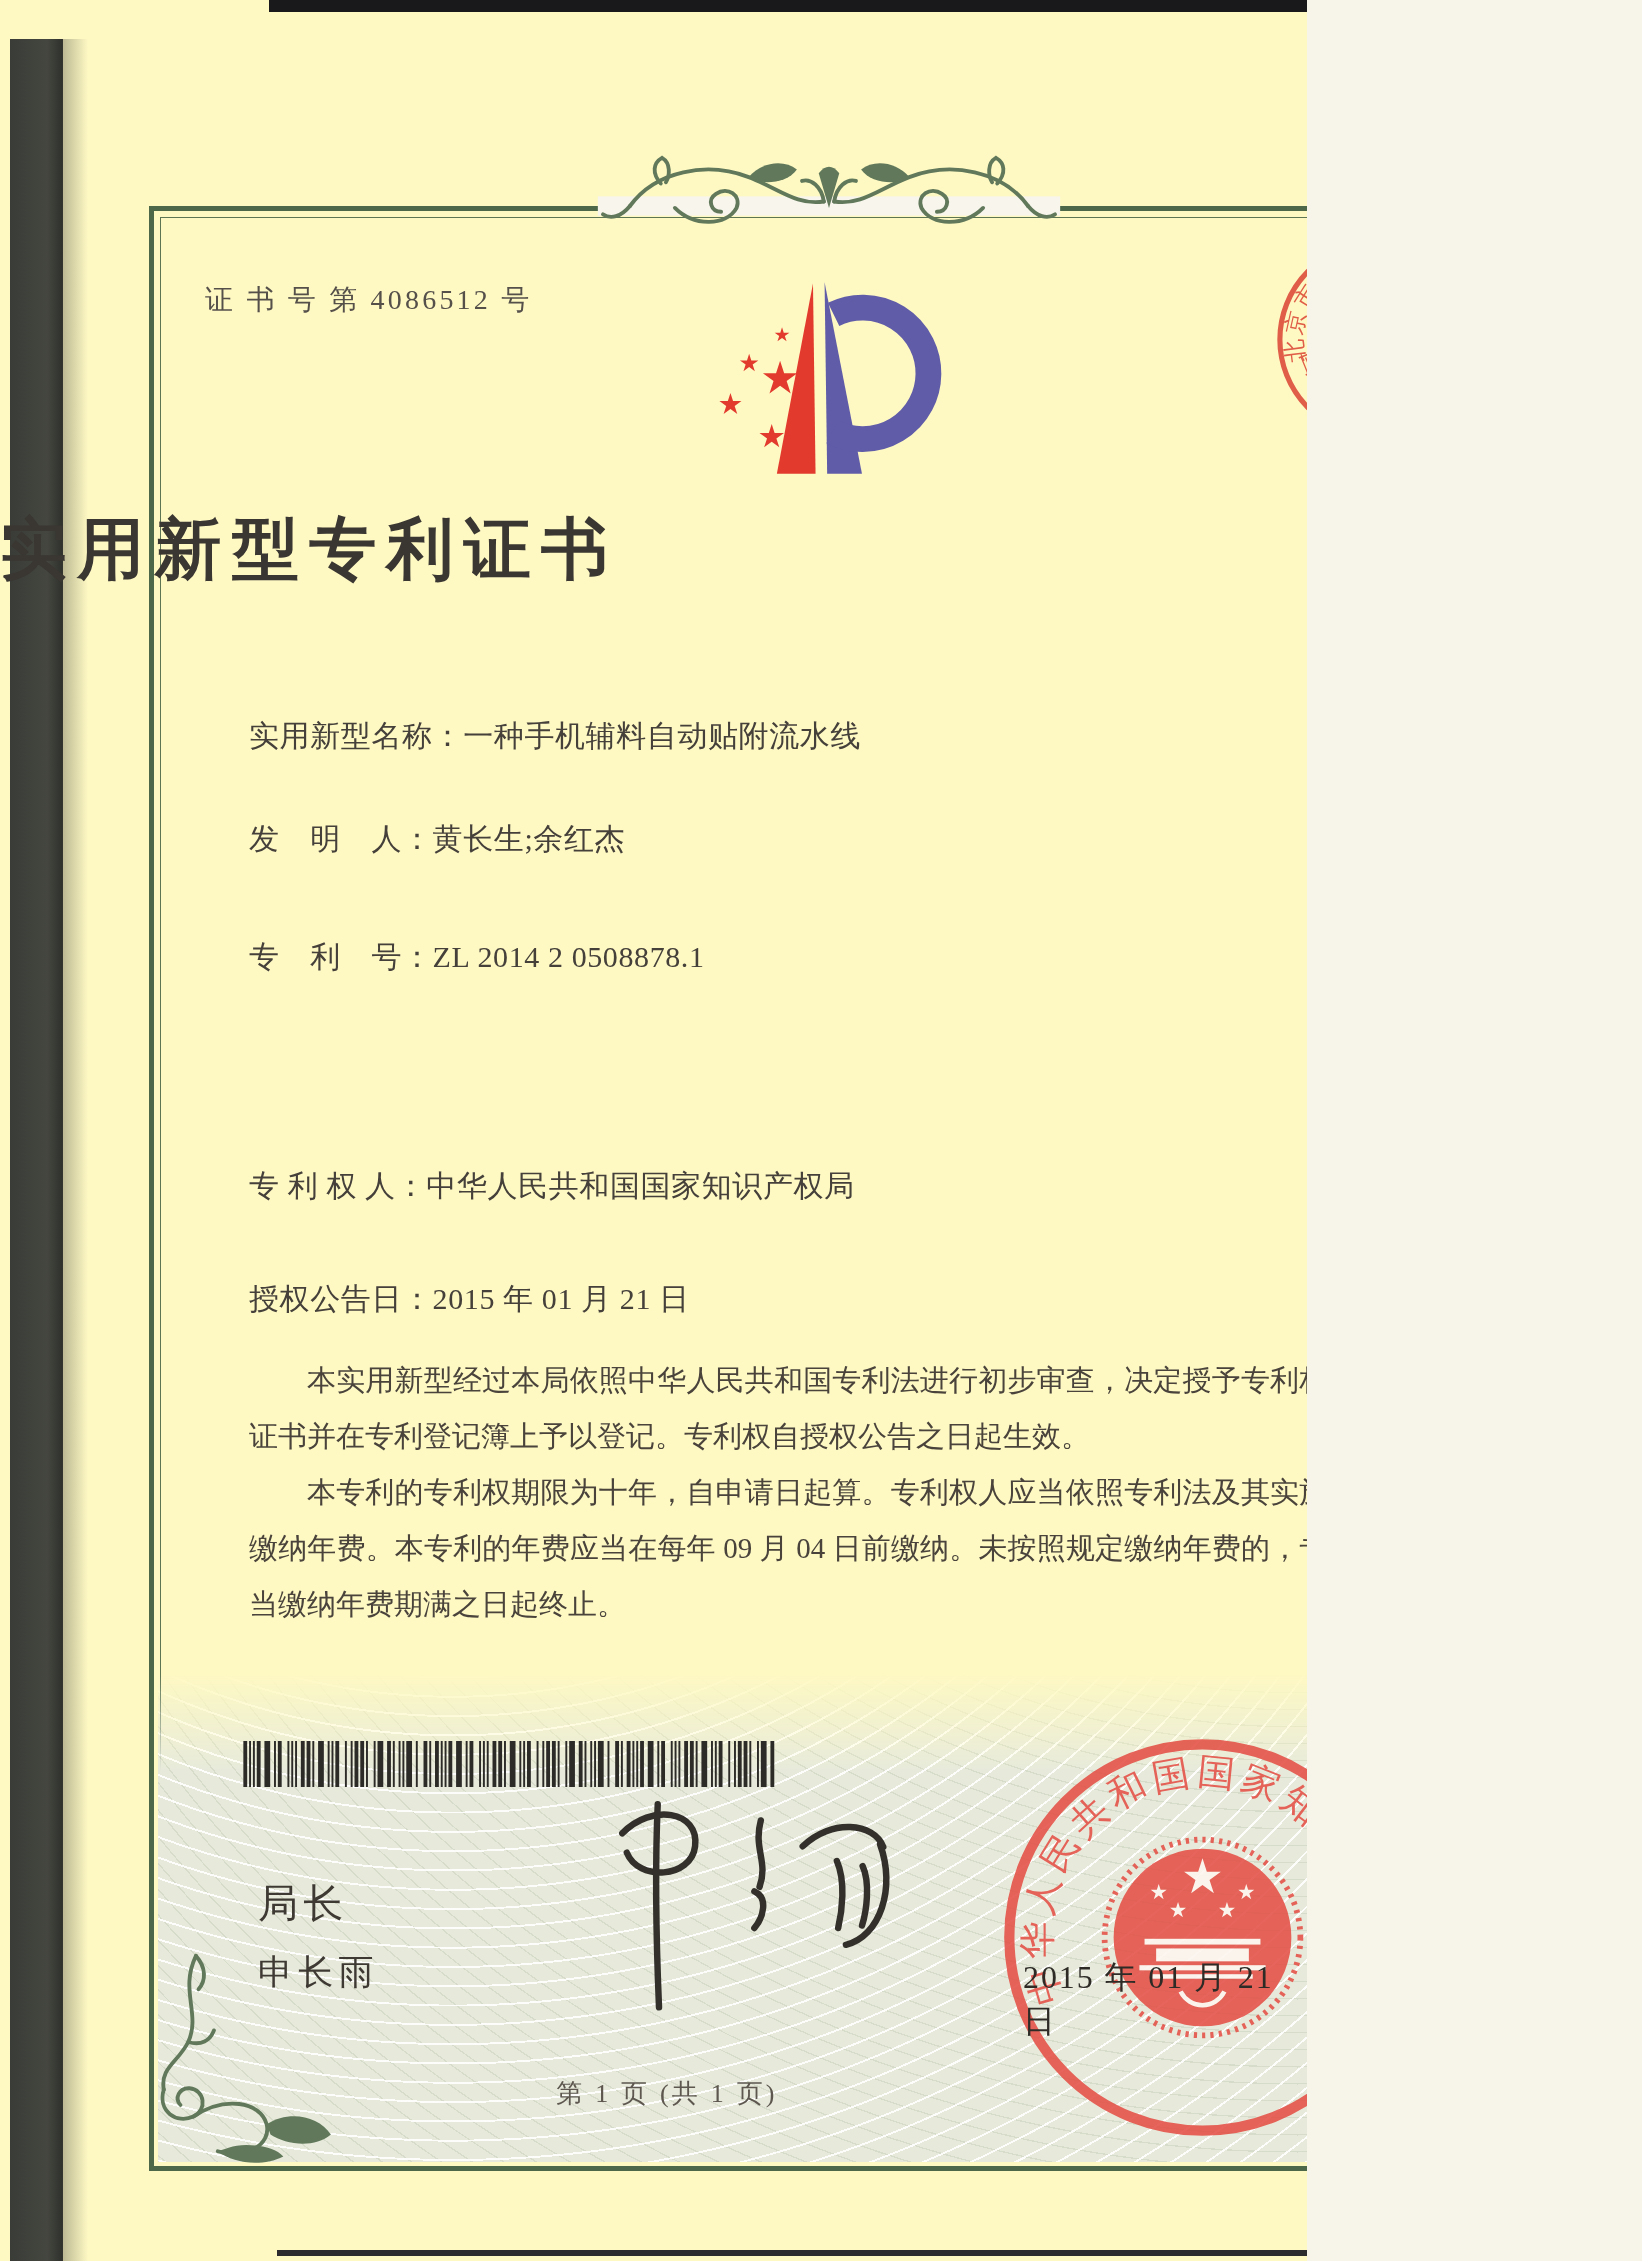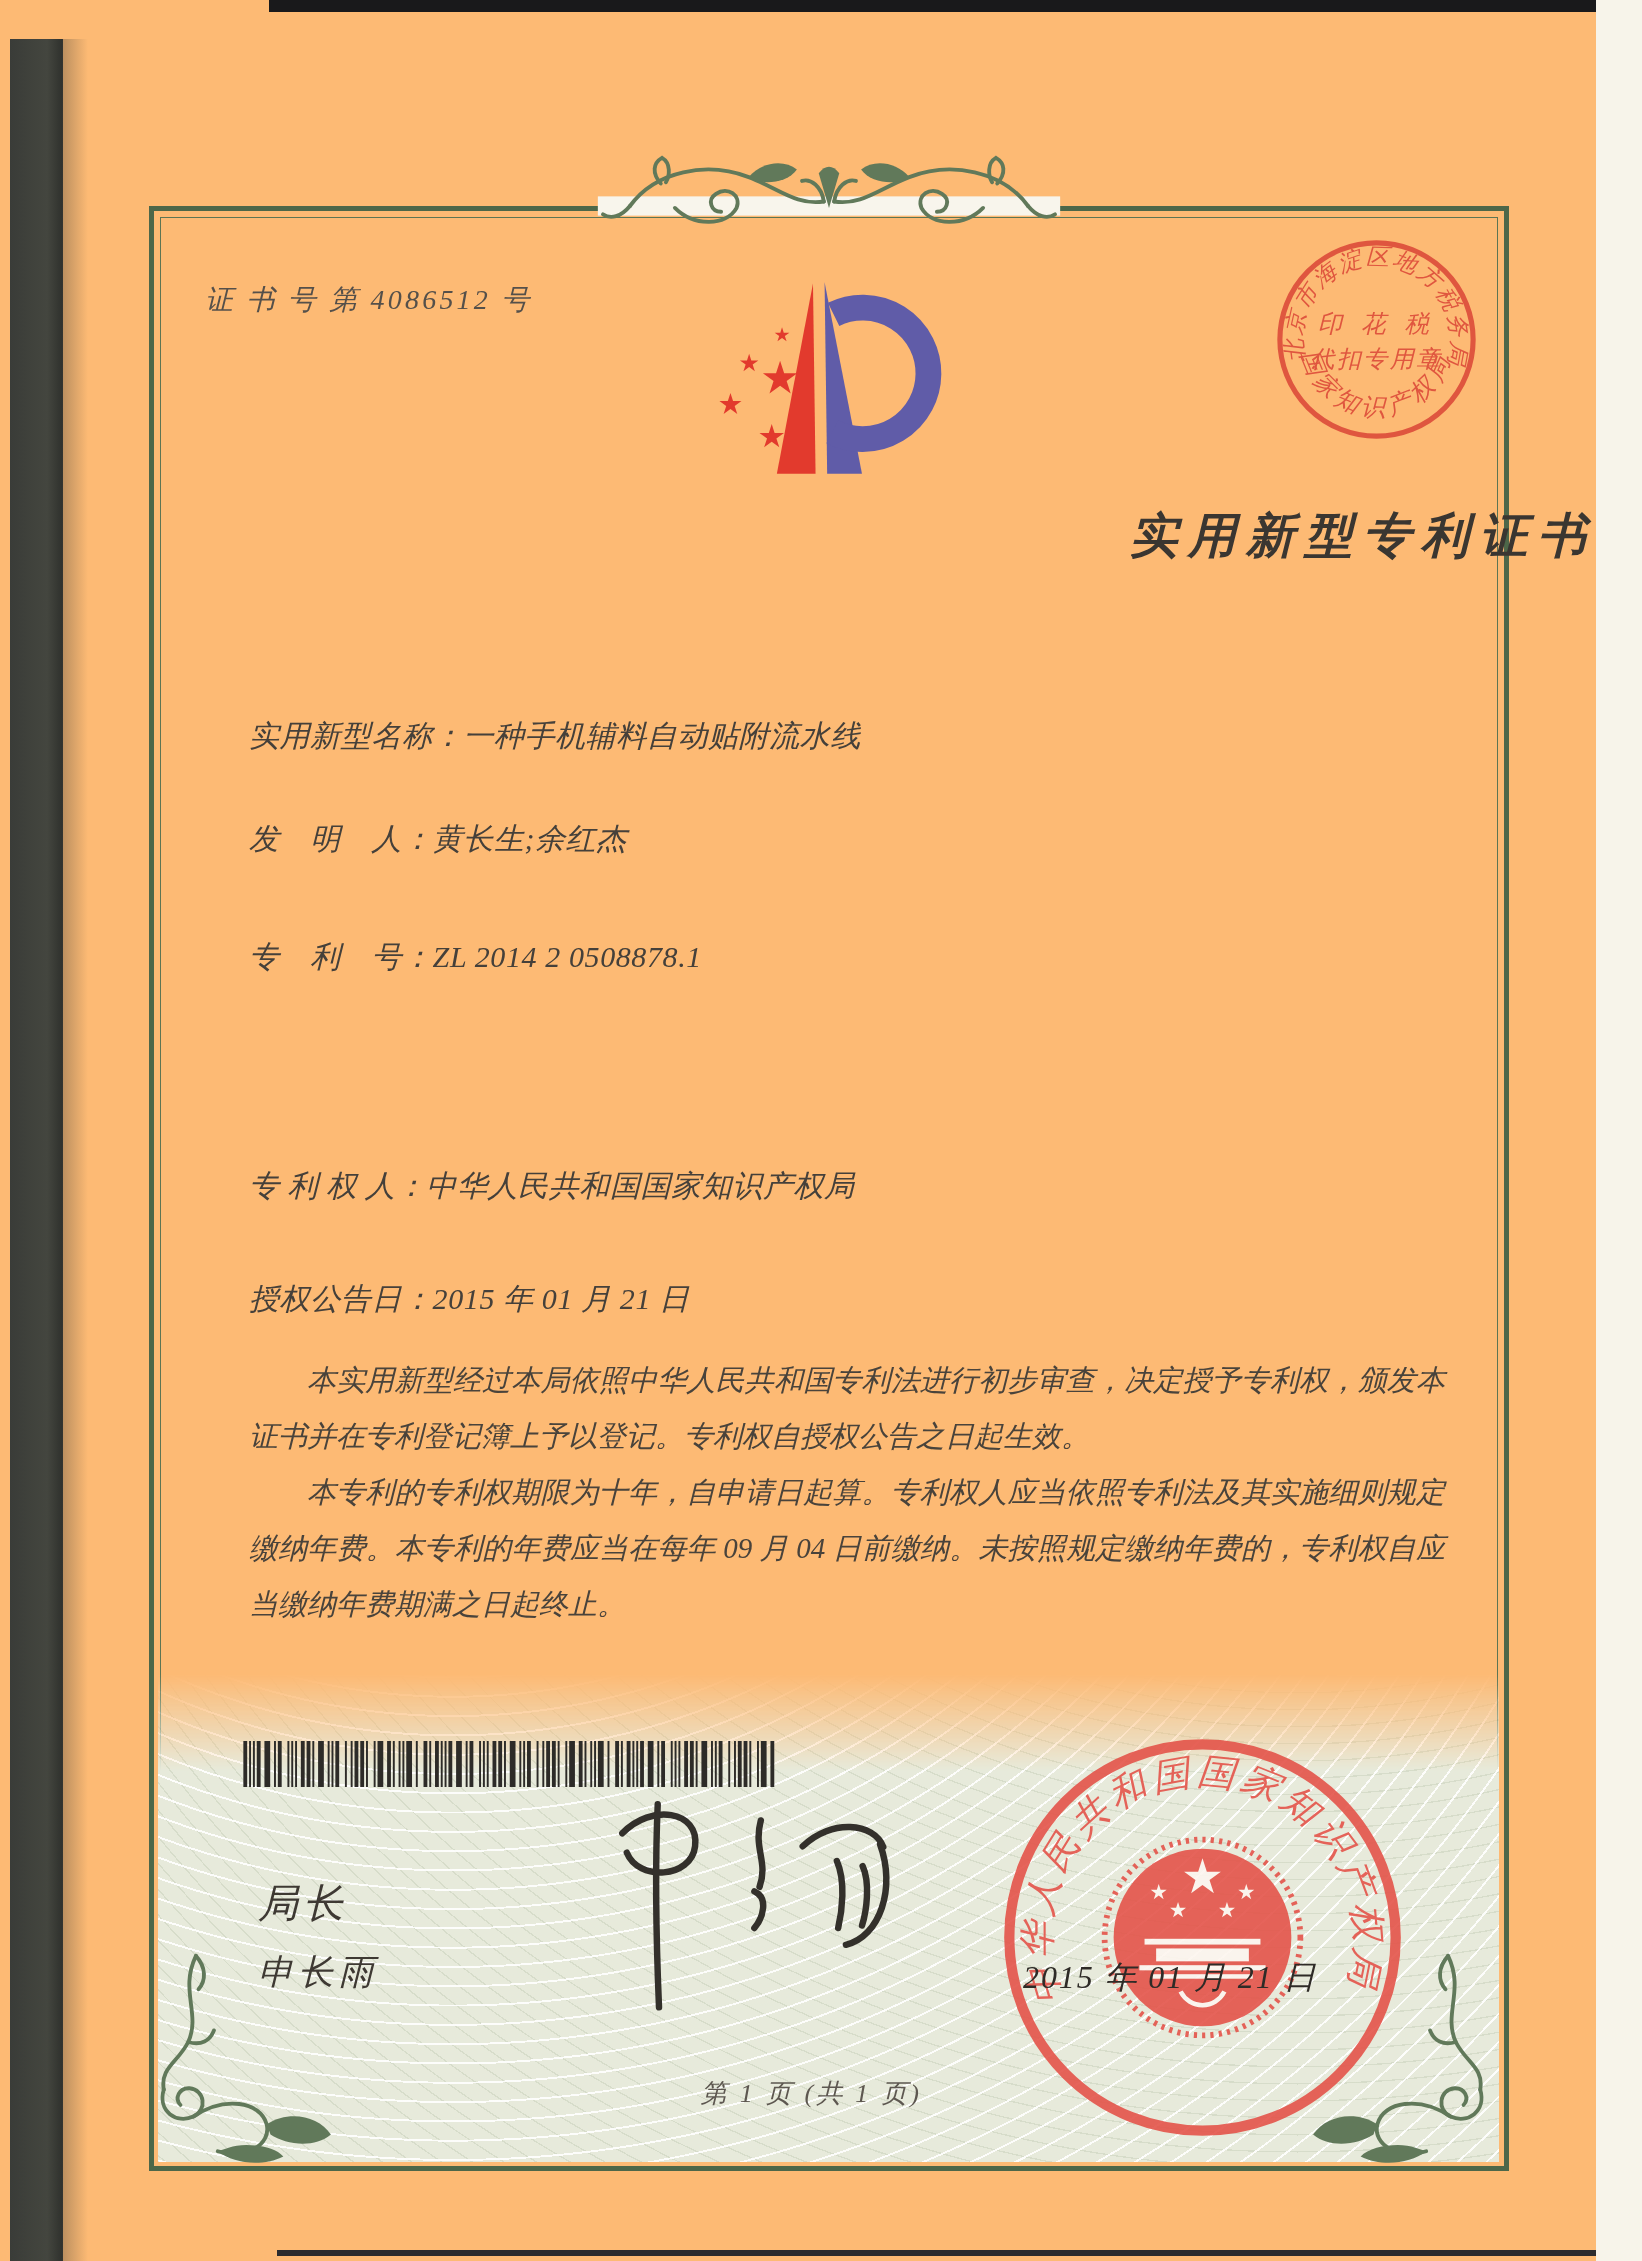--- a/index.html
+++ b/index.html
@@ -1,37 +1,37 @@
 <!DOCTYPE html>
 <html style="font-size:10.3px"><head>
 <meta charset="utf-8">
 <style>
   html,body{margin:0;padding:0;}
   body{background:#f7f4ea;font-family:"Liberation Serif","DejaVu Serif",serif;}
-  .scan{position:relative;width:1596px;height:2261px;background:#fdba74;overflow:hidden;font-style:italic;}
+  .scan{position:relative;width:1307px;height:2261px;background:#fef9c3;overflow:hidden;}
   
   .edge-top{position:absolute;left:269px;top:0;width:1373px;height:11.6px;background:#19191b;}
   .edge-left{position:absolute;left:9.7px;top:39px;width:53px;height:2223px;background:linear-gradient(90deg,#3a3c38,#44463f 70%,#2e302c);}
   .edge-left-soft{position:absolute;left:62px;top:39px;width:26px;height:2223px;background:linear-gradient(90deg,rgba(60,60,55,.35),rgba(60,60,55,0));}
   .edge-bottom{position:absolute;left:277px;top:2250px;width:1366px;height:6.4px;background:#2c2c2e;}
 
   
   .frame{position:absolute;left:149px;top:206px;width:1360px;height:1965px;border:5.8px solid #4d6749;box-sizing:border-box;}
   .frame-inner{position:absolute;left:6.4px;top:6.4px;right:6.4px;bottom:6.4px;border:1.9px solid #5d7553;}
 
   
   .pattern{position:absolute;left:158px;top:1674px;width:1341px;height:488px;background-color:#e7eadb;
     background-image:
       repeating-radial-gradient(circle at 22% -130%, rgba(255,255,255,.9) 0 1.9px, rgba(255,255,255,0) 1.9px 19.3px),
       repeating-radial-gradient(circle at 85% -160%, rgba(176,188,162,.30) 0 1.3px, rgba(176,188,162,0) 1.3px 17px);
     -webkit-mask-image:linear-gradient(180deg,rgba(0,0,0,0),#000 97px);
     mask-image:linear-gradient(180deg,rgba(0,0,0,0),#000 97px);}
 
   .cert-no{position:absolute;left:205px;top:281px;font-size:28px;letter-spacing:3.2px;color:#55504a;}
-  .title{position:absolute;left:0;right:0;top:504px;text-align:right;font-size:48px;font-weight:700;letter-spacing:10.3px;color:#3a3631;}
+  .title{position:absolute;left:0;right:0;top:504px;text-align:left;font-size:67px;font-weight:700;letter-spacing:10.3px;color:#3a3631;}
 
   .row{position:absolute;left:249px;font-size:30px;color:#45403a;letter-spacing:0.6px;white-space:nowrap;}
   .paras{position:absolute;left:249px;top:1352px;width:1196px;font-size:29px;line-height:56px;color:#49433b;text-align:justify;}
   .paras p{margin:0;text-indent:2em;}
 
   .director-label{position:absolute;left:258px;top:1876px;font-size:40px;letter-spacing:5.2px;color:#3e3933;text-align:right;}
   .director-name{position:absolute;left:258px;top:1949px;font-size:35px;letter-spacing:5.2px;color:#3e3933;}
   .seal-date{position:absolute;left:1023px;top:1956px;font-size:32px;letter-spacing:1.9px;color:#2e2b27;z-index:6;}
   .footer{position:absolute;left:0;right:0;top:2076px;text-align:center;font-size:26px;letter-spacing:3.2px;color:#5d5750;margin-left:27px;}
 

